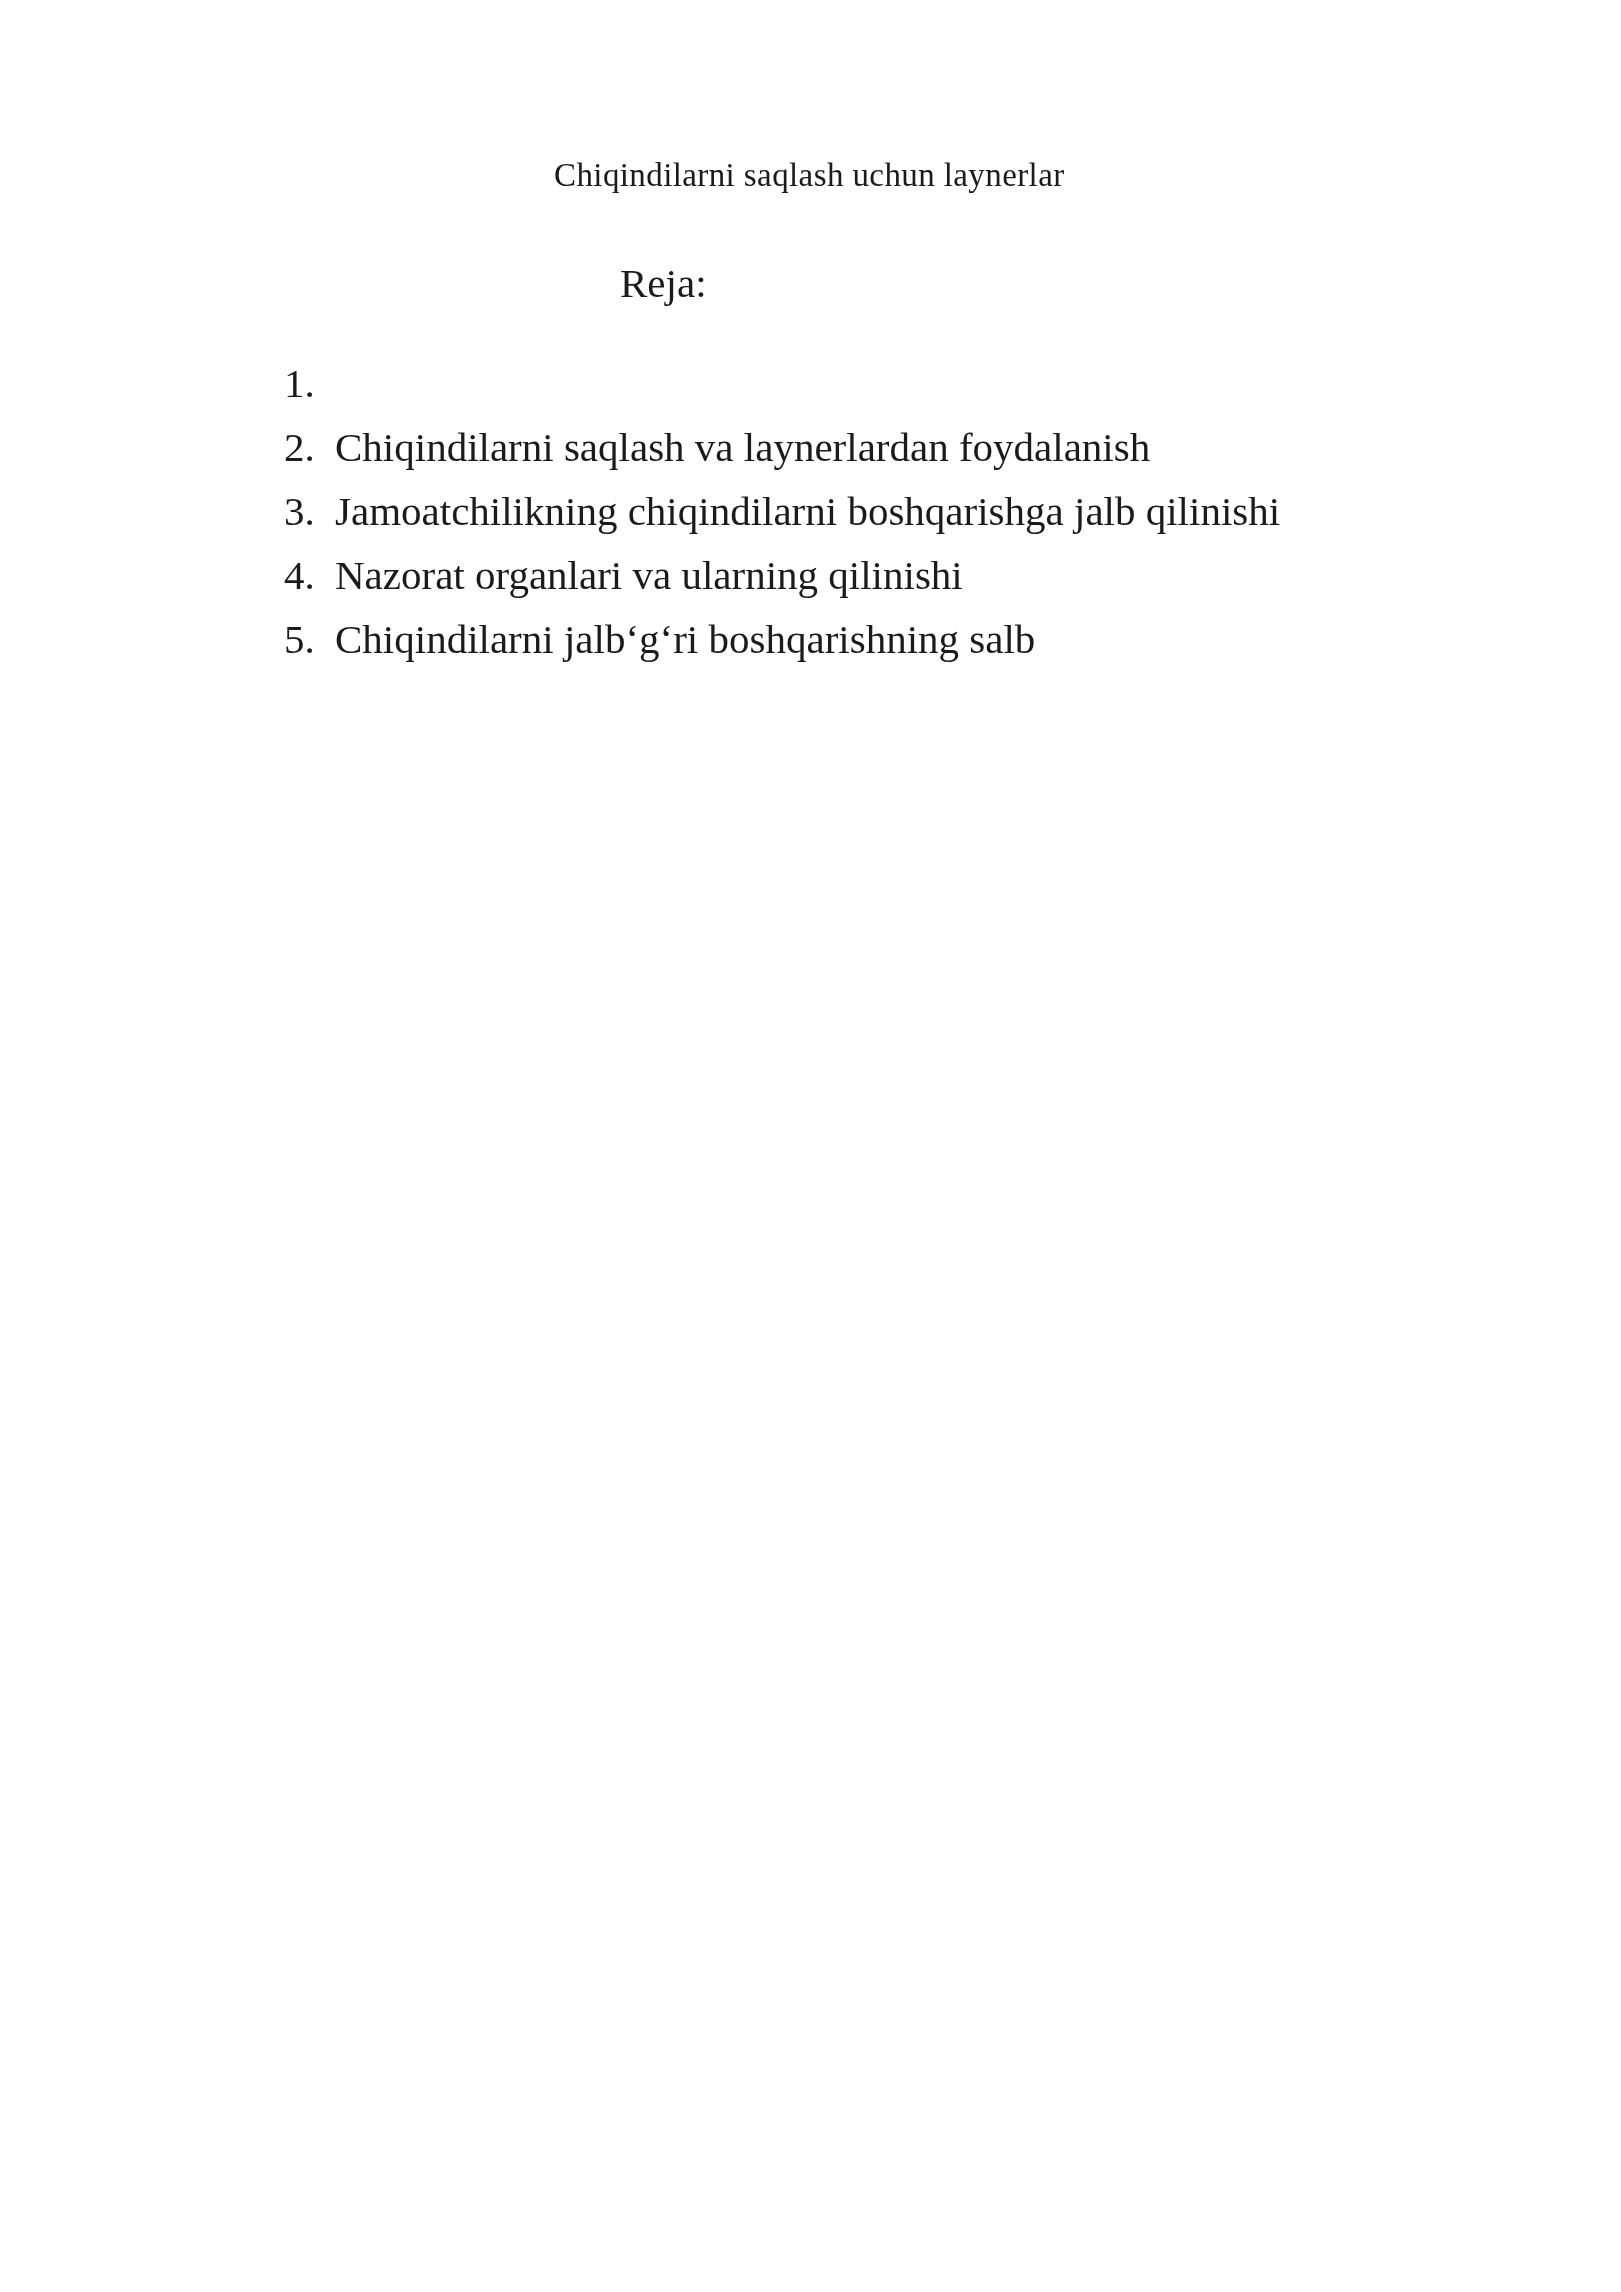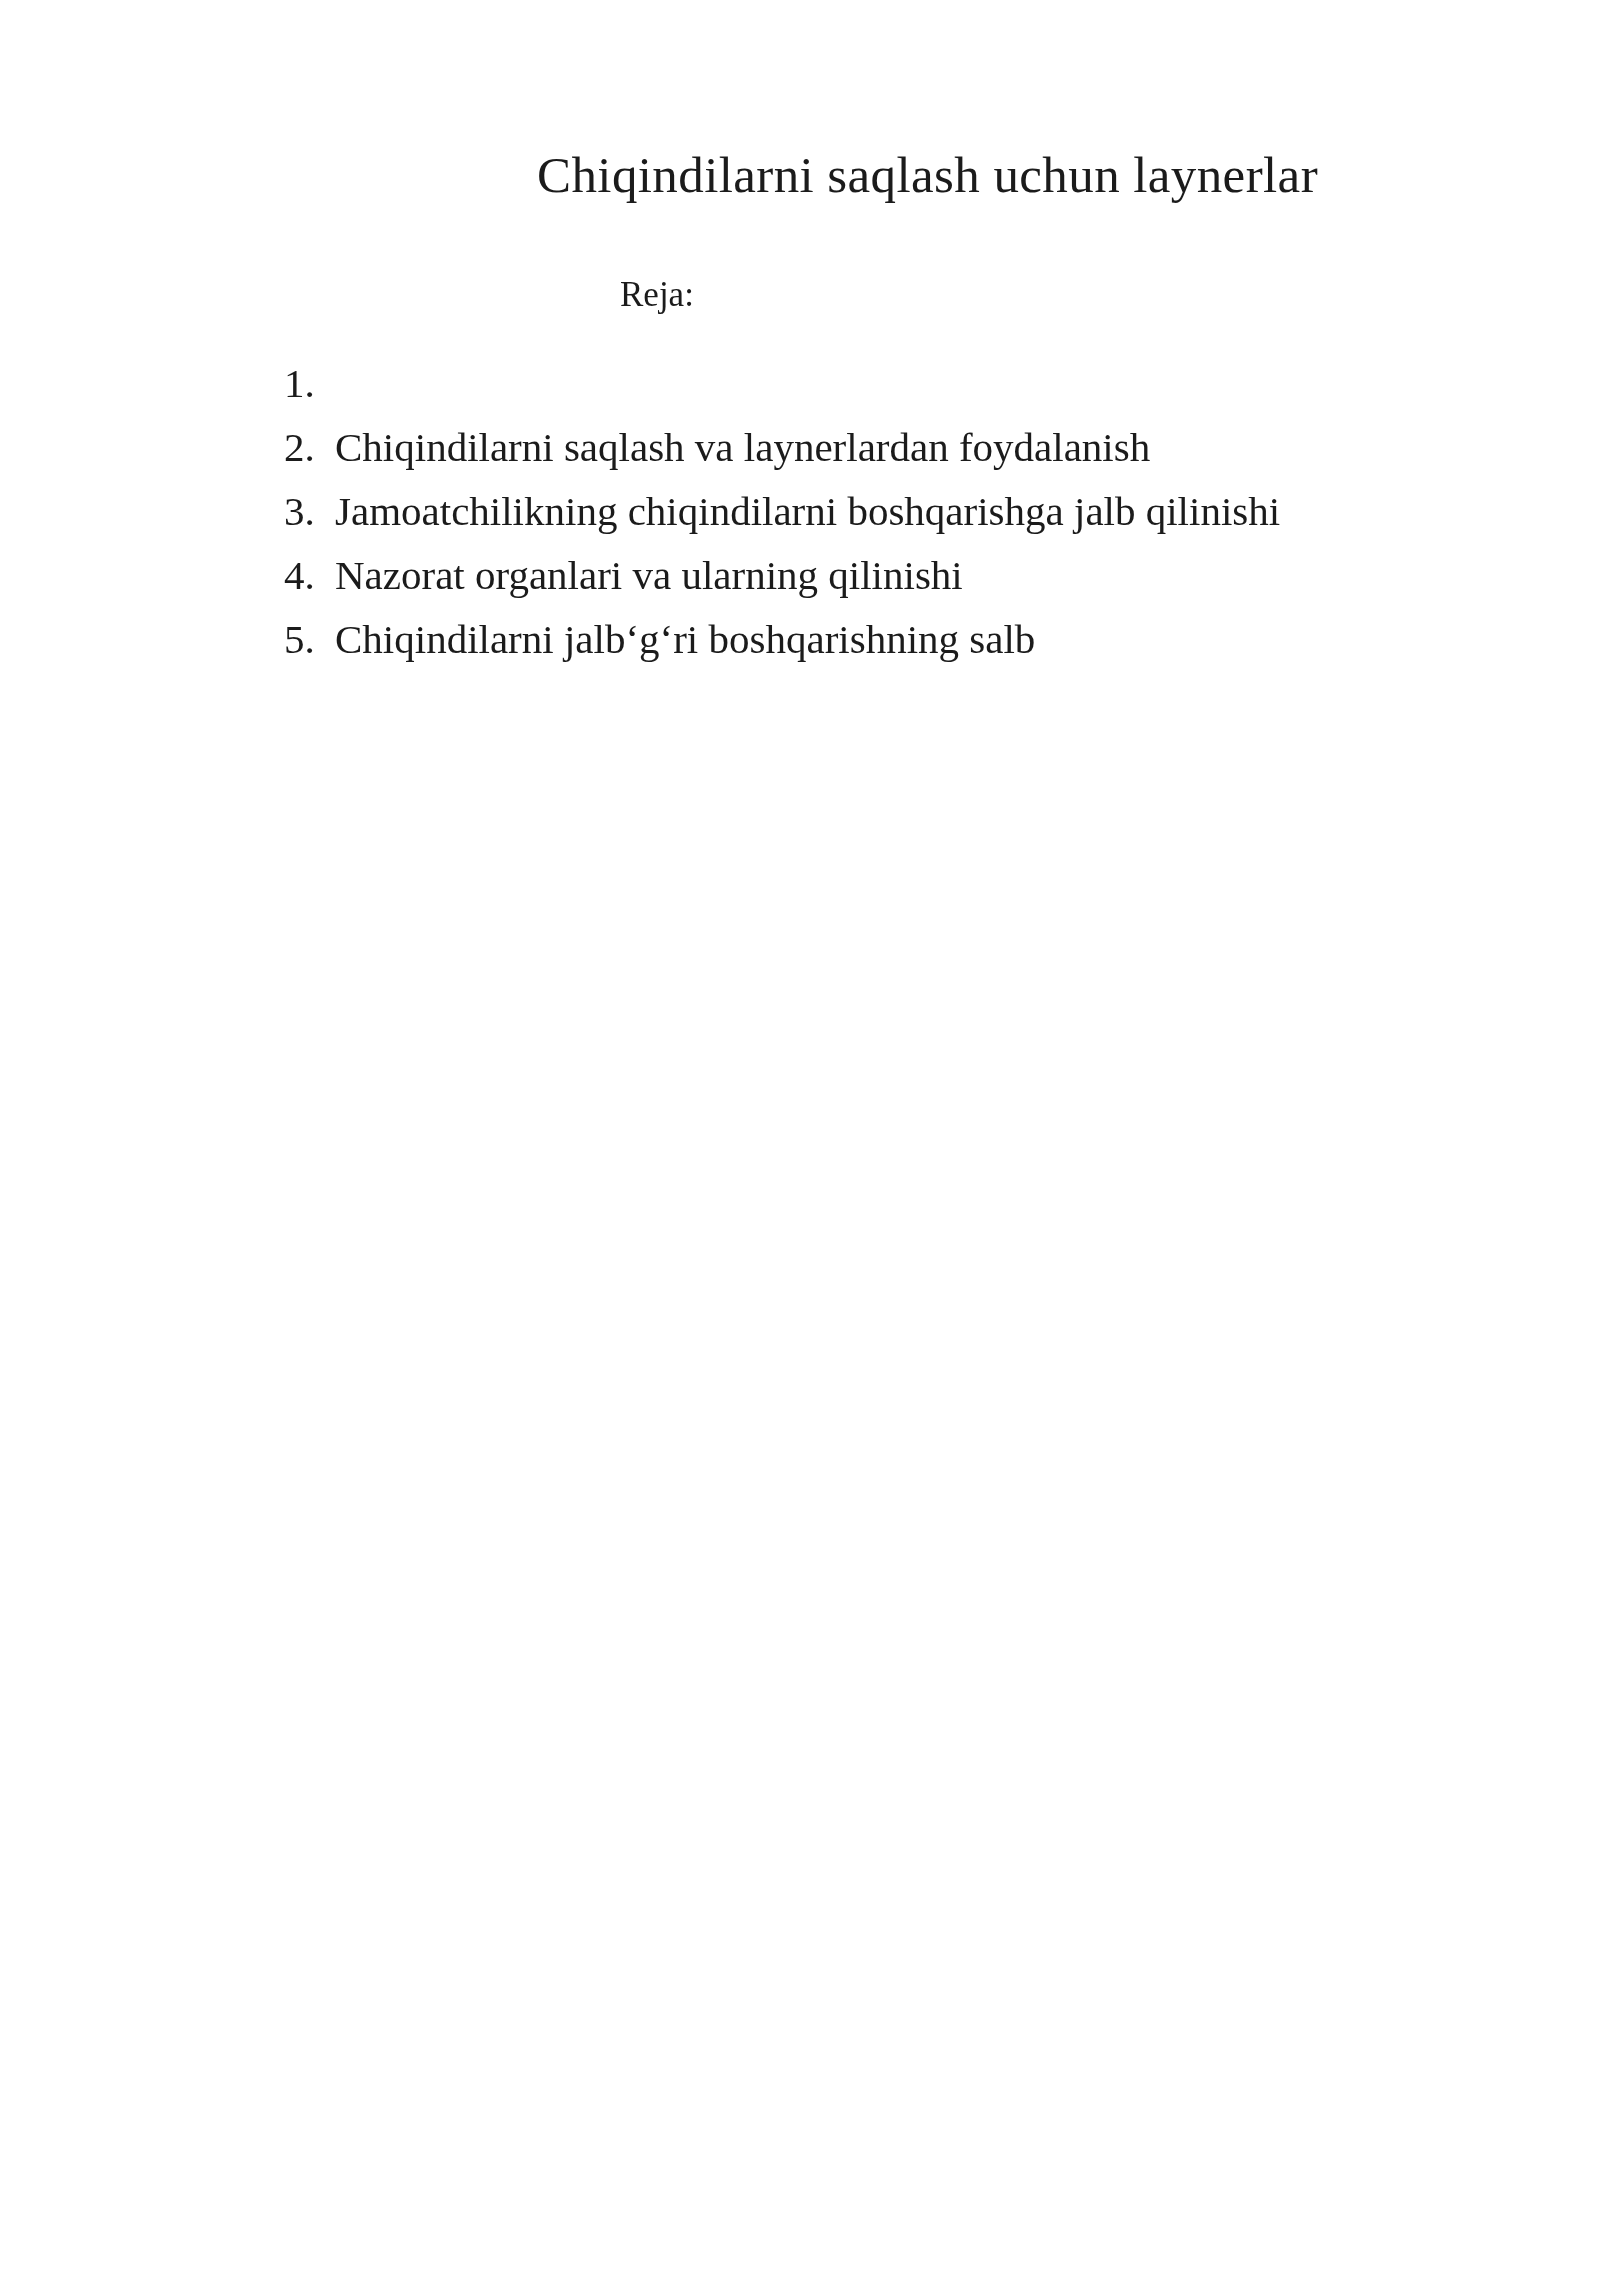--- a/index.html
+++ b/index.html
@@ -15,37 +15,36 @@
     position: relative;
     width: 1621px;
     height: 2293px;
     background: var(--page-bg);
     color: var(--text-color);
     margin: 0 auto;
     overflow: hidden;
   }
   .doc-title {
     position: absolute;
-    left: 537px;
+    left: 554px;
     top: 151px;
-    font-size: 51px;
+    font-size: 33px;
     line-height: 48px;
     letter-spacing: 0.4px;
     white-space: nowrap;
     font-weight: normal;
   }
   .plan-heading {
     position: absolute;
     left: 620px;
     top: 259px;
-    font-size: 35px;
+    font-size: 41px;
     line-height: 48px;
     white-space: nowrap;
     font-weight: normal;
-    margin-top: 12px;
   }
   .outline-list {
     position: absolute;
     left: 284px;
     top: 351px;
     font-size: 41px;
   }
   .outline-item {
     display: flex;
     align-items: baseline;

